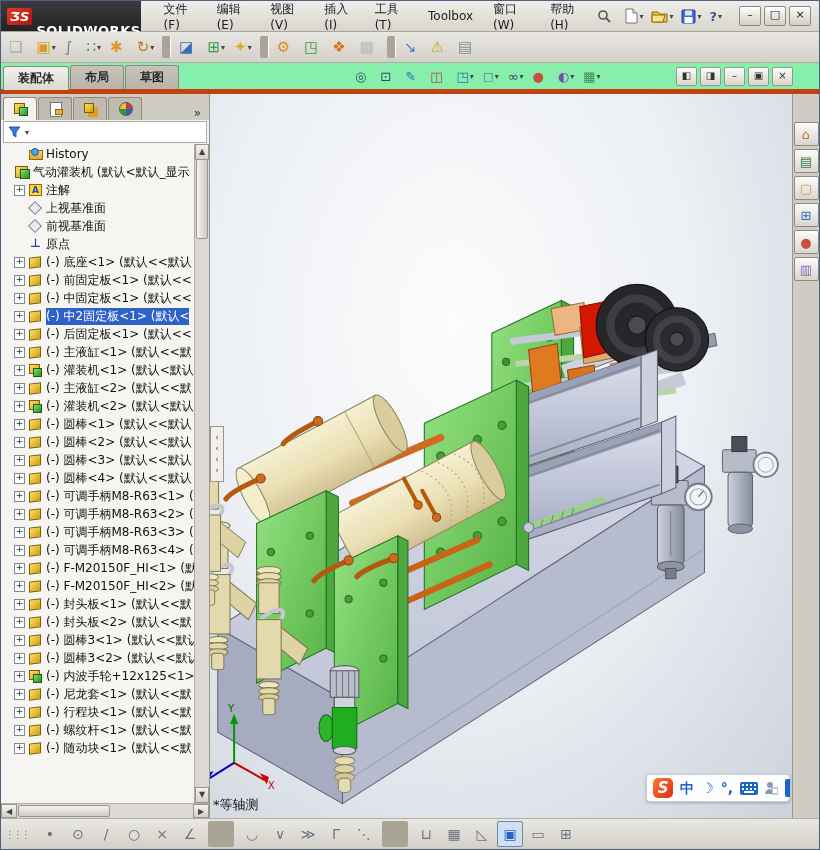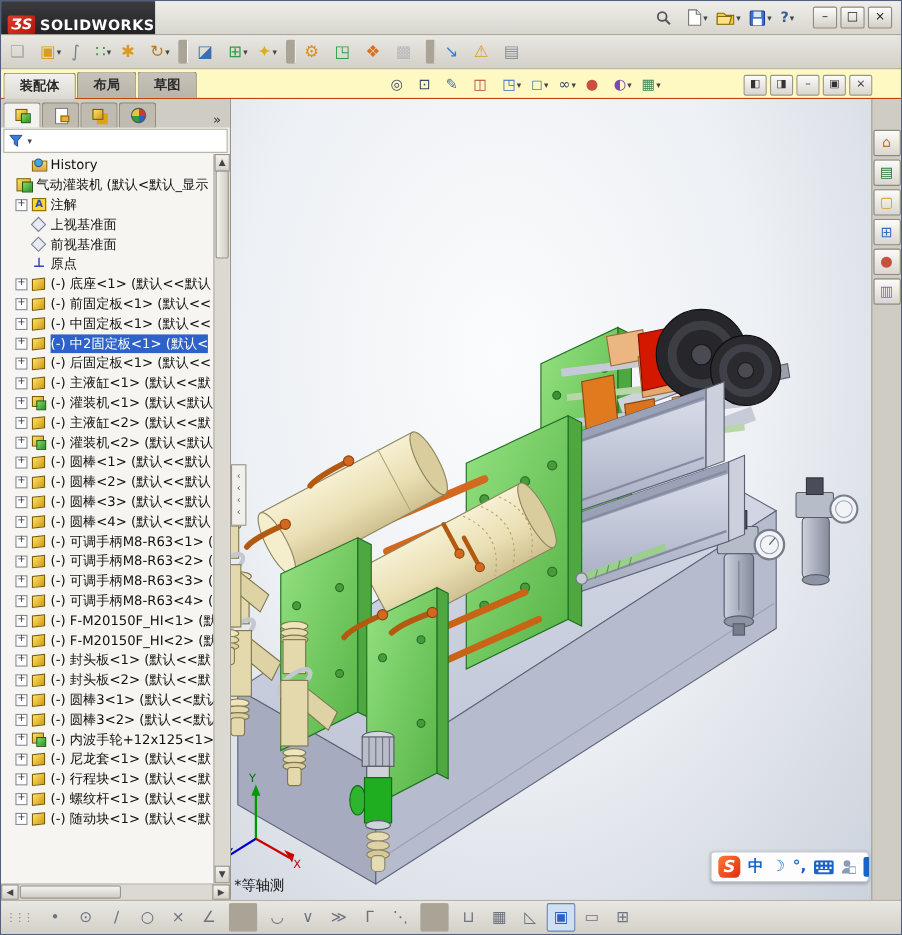--- a/index.html
+++ b/index.html
@@ -2,21 +2,21 @@
 <html><head>
 <meta charset="utf-8">
 <style>
   html,body{margin:0;padding:0;width:820px;height:850px;overflow:hidden;
     font-family:"DejaVu Sans","Liberation Sans",sans-serif;background:#8fa0ba;}
   .window{position:absolute;inset:0;border:1px solid #51617d;background:#d6d2ca;
     box-shadow:inset 0 0 0 2px #b9c4d6;display:flex;flex-direction:column;}
   
   .titlebar{height:30px;display:flex;align-items:stretch;background:linear-gradient(#efeeea,#d8d5cd);
     border-bottom:1px solid #a9a497;flex:0 0 30px;}
-  .logo-area{width:134px;background:linear-gradient(#3c3c40,#232326);display:flex;align-items:flex-end;
+  .logo-area{width:134px;background:linear-gradient(#3c3c40,#232326);display:flex;align-items:center;
     padding-left:6px;gap:4px;}
   .logo-mark{color:#fff;background:linear-gradient(135deg,#e03a2a,#b01608);font-weight:bold;font-style:italic;
     font-size:13px;padding:1px 3px;border-radius:2px;}
   .logo-text{color:#fff;font-weight:bold;font-size:13px;letter-spacing:.5px;margin-top:28px;}
   .menubar{display:flex;align-items:center;padding-left:14px;gap:2px;}
   .menu-item{font-size:12px;color:#1c1c1c;padding:4px 9px;cursor:default;}
   .tb-spacer{flex:1;}
   .search-btn{width:24px;display:flex;align-items:center;justify-content:center;}
   .qa-icons{display:flex;align-items:center;gap:2px;padding:0 6px;}
   .qa-btn{display:flex;align-items:center;height:22px;padding:0 2px;border:1px solid transparent;border-radius:2px;}
@@ -24,21 +24,21 @@
   .win-controls{display:flex;align-items:center;gap:3px;padding:0 8px;}
   .win-btn{width:20px;height:18px;border:1px solid #8f8a7d;border-radius:2px;
     background:linear-gradient(#fdfdfc,#d3cfc6);font-size:11px;line-height:16px;text-align:center;color:#222;}
   
   .toolbar{height:30px;flex:0 0 30px;display:flex;align-items:center;gap:1px;
     background:linear-gradient(#e9e7e2,#d3d0c8);border-bottom:1px solid #b3aea2;padding:0 4px;}
   .tb-btn{display:flex;align-items:center;height:24px;padding:0 3px;border:1px solid transparent;border-radius:2px;}
   .tb-glyph{font-size:15px;line-height:1;}
   .tb-sep{width:1px;height:20px;background:#aaa496;margin:0 3px;border-right:1px solid #fff;}
   
-  .tabsrow{height:26px;flex:0 0 26px;display:flex;background:#fef9c3;border-bottom:1px solid #c2410c;align-items:flex-end;}
+  .tabsrow{height:26px;flex:0 0 26px;display:flex;background:#86efac;border-bottom:5px solid #c2410c;}
   .doc-tabs{width:208px;display:flex;align-items:flex-end;padding-left:2px;flex:0 0 208px;}
   .doc-tab{font-size:12px;font-weight:bold;color:#2a2a2a;padding:3px 14px;border:1px solid #8f8a7d;border-bottom:none;
     background:linear-gradient(#c7c3ba,#b8b4aa);margin-right:1px;border-radius:3px 3px 0 0;}
   .doc-tab.active{background:linear-gradient(#f2f1ee,#dcd9d2);position:relative;top:1px;}
   .huv-strip{flex:1;display:flex;align-items:center;padding-left:140px;gap:1px;}
   .huv-btn{display:flex;align-items:center;height:22px;padding:0 3px;border:1px solid transparent;border-radius:2px;}
   .huv-glyph{font-size:13px;line-height:1;}
   .child-controls{margin-left:auto;display:flex;gap:3px;padding-right:26px;}
   .cw-btn{width:19px;height:17px;border:1px solid #9a958a;background:linear-gradient(#fbfbfa,#d9d6cf);
     font-size:10px;line-height:15px;text-align:center;color:#333;border-radius:2px;}
@@ -146,20 +146,31 @@
 </head>
 <body>
 
 <div class="window">
 
   <div class="titlebar">
     <div class="logo-area">
       <span class="logo-mark">ƷS</span>
       <span class="logo-text">SOLIDWORKS</span>
     </div>
+    <div class="menubar">
+
+    <div class="menu-item">文件(F)</div>
+        <div class="menu-item">编辑(E)</div>
+        <div class="menu-item">视图(V)</div>
+        <div class="menu-item">插入(I)</div>
+        <div class="menu-item">工具(T)</div>
+        <div class="menu-item">Toolbox</div>
+        <div class="menu-item">窗口(W)</div>
+        <div class="menu-item">帮助(H)</div>
+      </div>
     <div class="tb-spacer"></div>
     <div class="search-btn">
       <svg width="15" height="15" viewBox="0 0 15 15">
           <circle cx="6" cy="6" r="4" fill="none" stroke="#555" stroke-width="1.6"></circle>
           <line x1="9" y1="9" x2="13" y2="13" stroke="#555" stroke-width="1.8"></line>
         </svg>
     </div>
     <div class="qa-icons">
       <div class="qa-btn">
         <svg width="14" height="16" viewBox="0 0 14 16">

